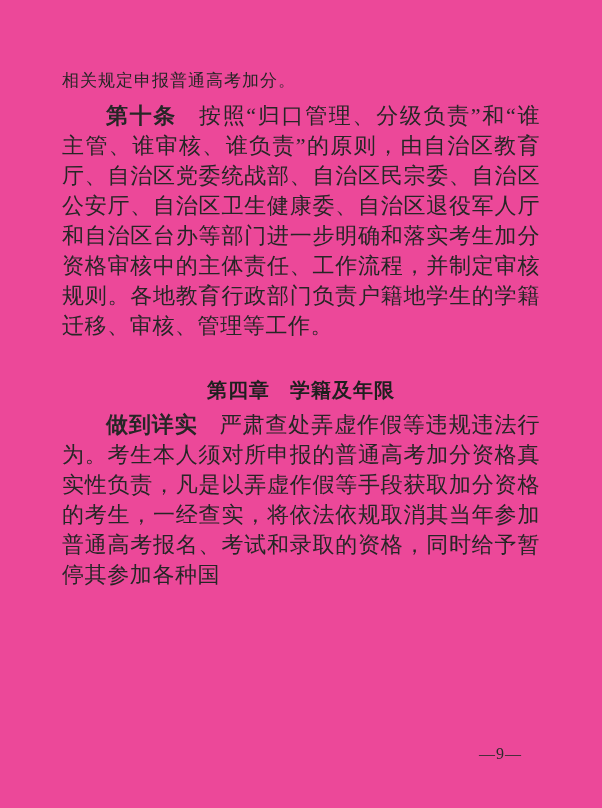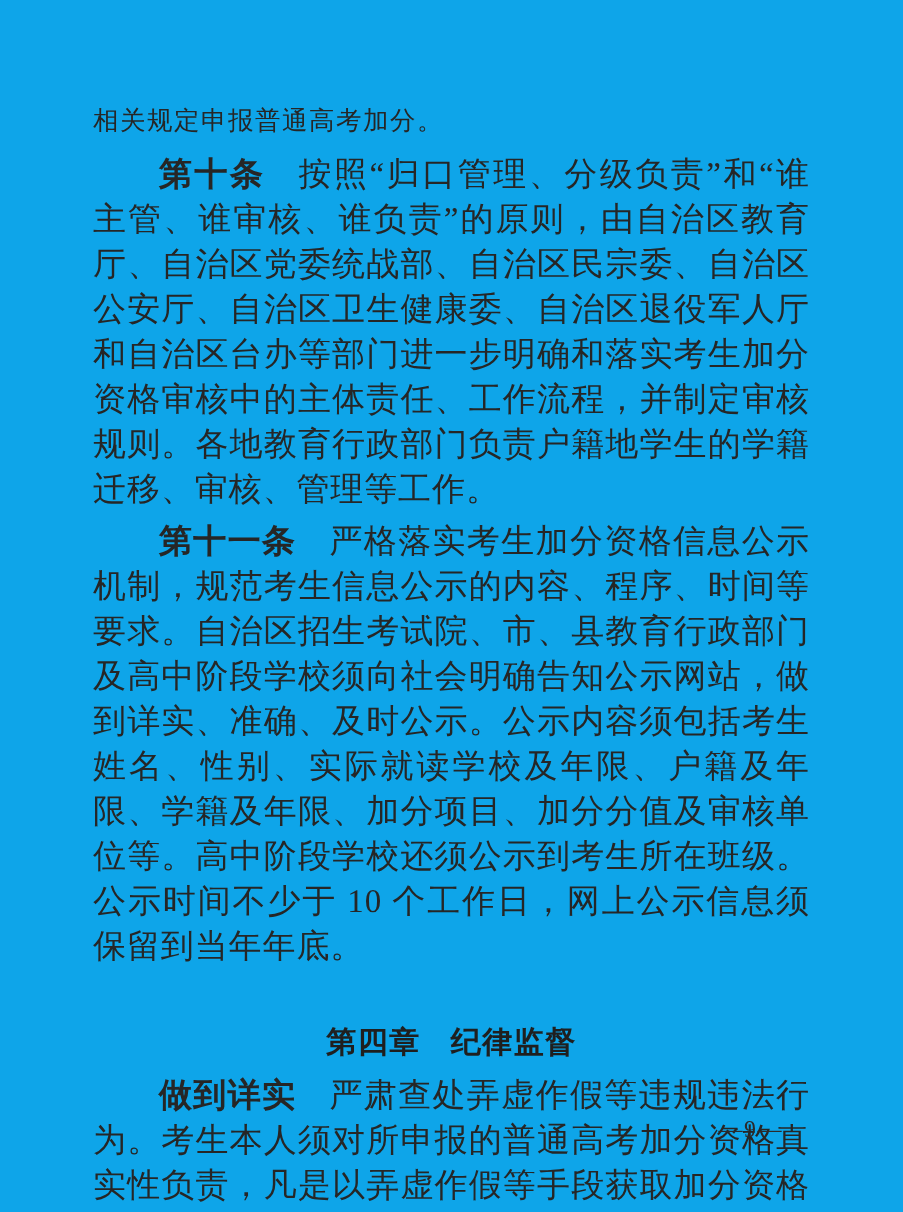--- a/index.html
+++ b/index.html
@@ -5,21 +5,21 @@
   html, body {
     margin: 0;
     padding: 0;
     background: #e8e8e8;
   }
   .page {
     position: relative;
     width: 602px;
     height: 808px;
     margin: 0;
-    background: #0ea5e9;
+    background: #ec4899;
     overflow: hidden;
     font-family: "Liberation Serif", "DejaVu Serif", serif;
     color: #262626;
     box-sizing: border-box;
     padding: 66px 62px 0 62px;
   }
   .continuation {
     margin: 0;
     font-size: 17px;
     line-height: 30px;
@@ -64,26 +64,23 @@
 
 <div class="page">
 
   <p class="continuation">相关规定申报普通高考加分。</p>
 
 
   <p class="article">
     <span class="article-label">第十条</span><span class="article-text">按照“归口管理、分级负责”和“谁主管、谁审核、谁负责”的原则，由自治区教育厅、自治区党委统战部、自治区民宗委、自治区公安厅、自治区卫生健康委、自治区退役军人厅和自治区台办等部门进一步明确和落实考生加分资格审核中的主体责任、工作流程，并制定审核规则。各地教育行政部门负责户籍地学生的学籍迁移、审核、管理等工作。</span>
   </p>
 
-  <p class="article">
-    <span class="article-label">第十一条</span><span class="article-text">严格落实考生加分资格信息公示机制，规范考生信息公示的内容、程序、时间等要求。自治区招生考试院、市、县教育行政部门及高中阶段学校须向社会明确告知公示网站，做到详实、准确、及时公示。公示内容须包括考生姓名、性别、实际就读学校及年限、户籍及年限、学籍及年限、加分项目、加分分值及审核单位等。高中阶段学校还须公示到考生所在班级。公示时间不少于 10 个工作日，网上公示信息须保留到当年年底。</span>
-  </p>
 
   <h2 class="chapter-heading">
-    <span class="chapter-number">第四章</span><span class="chapter-title">纪律监督</span>
+    <span class="chapter-number">第四章</span><span class="chapter-title">学籍及年限</span>
   </h2>
 
   <p class="article">
     <span class="article-label">做到详实</span><span class="article-text">严肃查处弄虚作假等违规违法行为。考生本人须对所申报的普通高考加分资格真实性负责，凡是以弄虚作假等手段获取加分资格的考生，一经查实，将依法依规取消其当年参加普通高考报名、考试和录取的资格，同时给予暂停其参加各种国</span>
   </p>
 
   <div class="page-number">—9—</div>
 
 </div>
 

